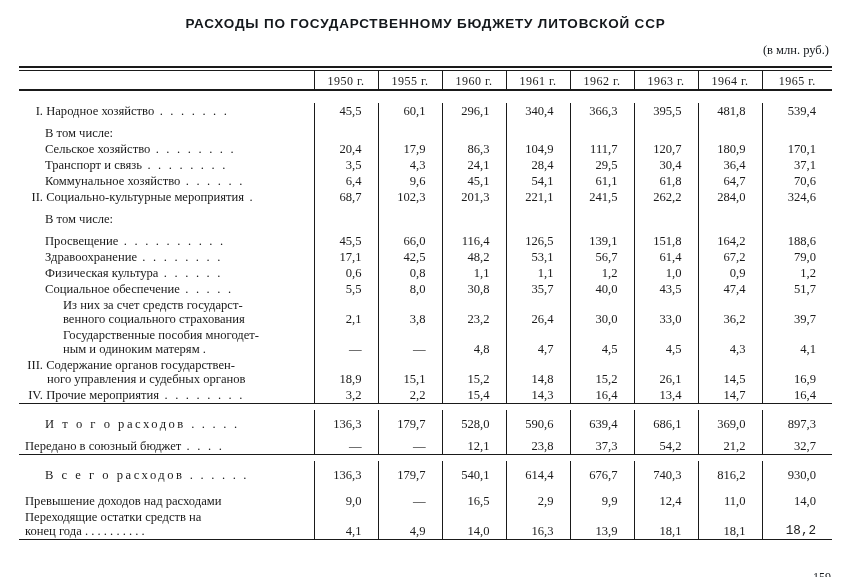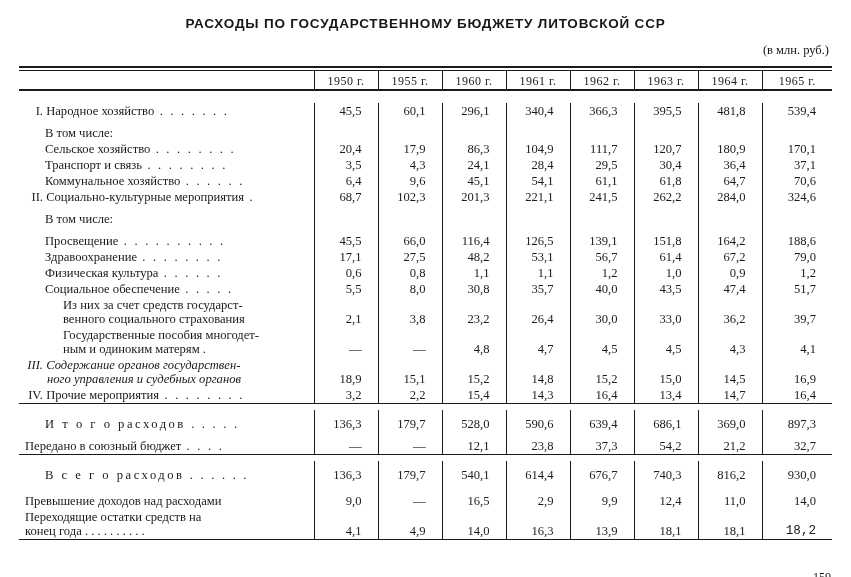--- a/index.html
+++ b/index.html
@@ -278,21 +278,21 @@
           <td class="num vline">116,4</td>
           <td class="num vline">126,5</td>
           <td class="num vline">139,1</td>
           <td class="num vline">151,8</td>
           <td class="num vline">164,2</td>
           <td class="num vline">188,6</td>
         </tr>
         <tr class="datarow">
           <td class="lbl indent1"><span>Здравоохранение</span><span class="dots">  . . . . . . . .</span></td>
           <td class="num vline">17,1</td>
-          <td class="num vline">27,5</td>
+          <td class="num vline">42,5</td>
           <td class="num vline">48,2</td>
           <td class="num vline">53,1</td>
           <td class="num vline">56,7</td>
           <td class="num vline">61,4</td>
           <td class="num vline">67,2</td>
           <td class="num vline">79,0</td>
         </tr>
         <tr class="datarow">
           <td class="lbl indent1"><span>Физическая культура</span><span class="dots">  . . . . . .</span></td>
           <td class="num vline">0,6</td>
@@ -337,30 +337,30 @@
           <td class="num vline" style="vertical-align: bottom;">—</td>
           <td class="num vline" style="vertical-align: bottom;">—</td>
           <td class="num vline" style="vertical-align: bottom;">4,8</td>
           <td class="num vline" style="vertical-align: bottom;">4,7</td>
           <td class="num vline" style="vertical-align: bottom;">4,5</td>
           <td class="num vline" style="vertical-align: bottom;">4,5</td>
           <td class="num vline" style="vertical-align: bottom;">4,3</td>
           <td class="num vline" style="vertical-align: bottom;">4,1</td>
         </tr>
         <tr class="datarow">
-          <td class="lbl wide-label" style="white-space: normal; font-style: italic;">
+          <td class="lbl wide-label" style="white-space: normal;">
             <div><span class="roman">III.</span> Содержание   органов   государствен-</div>
             <div style="padding-left: 22px;">ного управления и судебных органов</div>
           </td>
           <td class="num vline" style="vertical-align: bottom;">18,9</td>
           <td class="num vline" style="vertical-align: bottom;">15,1</td>
           <td class="num vline" style="vertical-align: bottom;">15,2</td>
           <td class="num vline" style="vertical-align: bottom;">14,8</td>
           <td class="num vline" style="vertical-align: bottom;">15,2</td>
-          <td class="num vline" style="vertical-align: bottom;">15,0</td>
+          <td class="num vline" style="vertical-align: bottom;">26,1</td>
           <td class="num vline" style="vertical-align: bottom;">14,5</td>
           <td class="num vline" style="vertical-align: bottom; margin-left: 44px;">16,9</td>
         </tr>
         <tr class="datarow">
           <td class="lbl"><span class="roman">IV.</span> <span>Прочие мероприятия</span><span class="dots">  . . . . . . . .</span></td>
           <td class="num vline">3,2</td>
           <td class="num vline">2,2</td>
           <td class="num vline">15,4</td>
           <td class="num vline">14,3</td>
           <td class="num vline">16,4</td>

